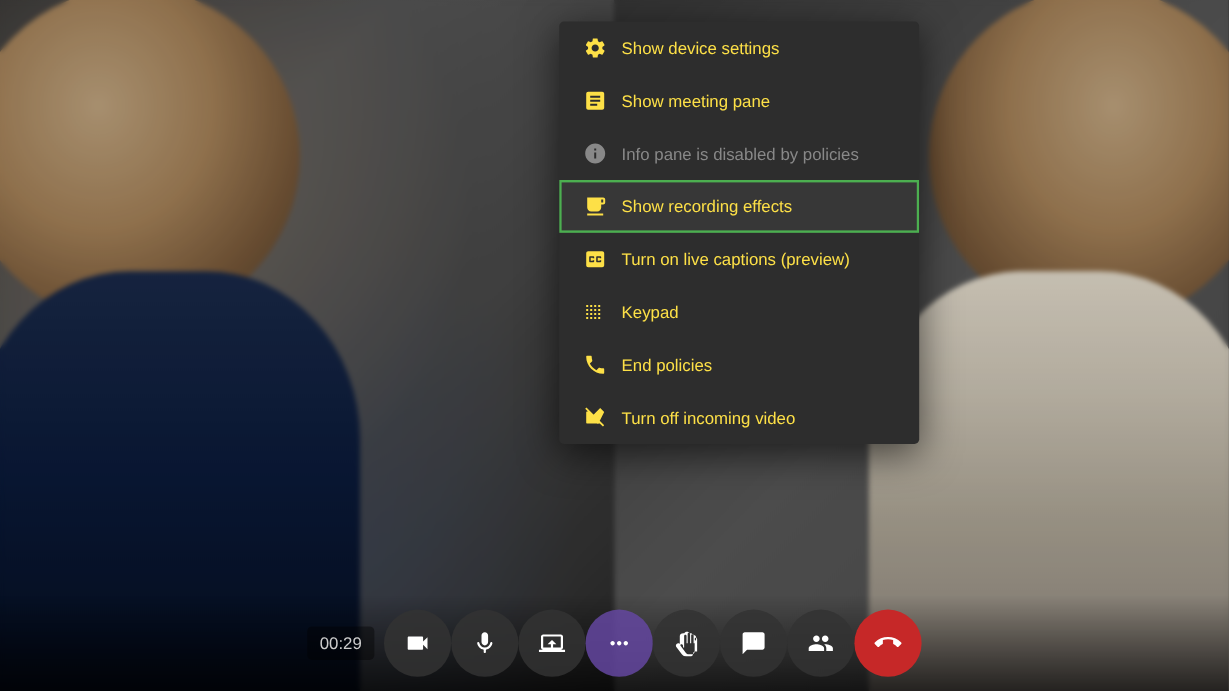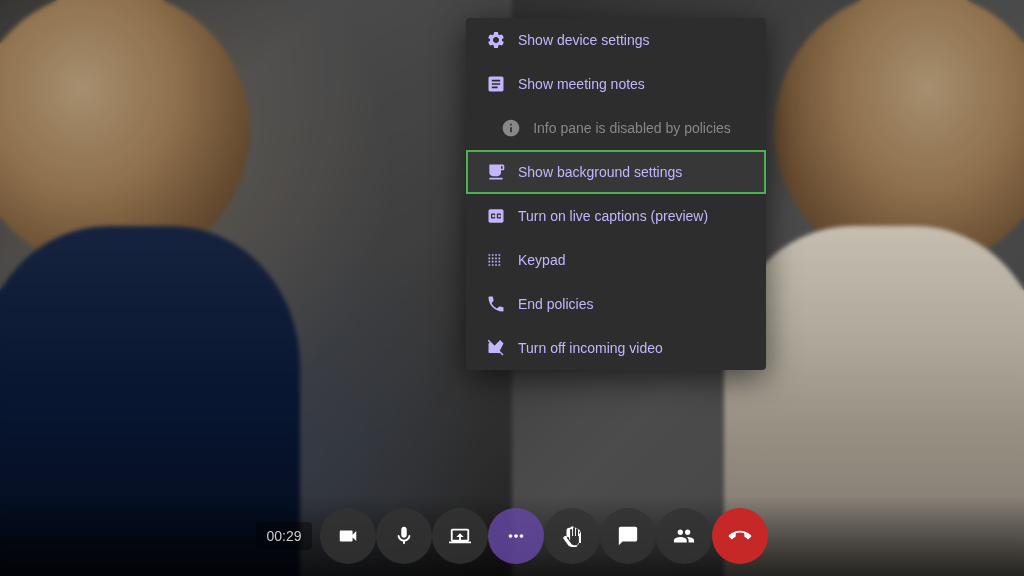--- a/index.html
+++ b/index.html
@@ -120,31 +120,30 @@
       overflow: hidden;
       box-shadow: 0 8px 32px rgba(0,0,0,0.6);
       z-index: 100;
     }
 
     .menu-item {
       display: flex;
       align-items: center;
       gap: 12px;
       padding: 12px 20px;
-      color: #c4b5fd;
+      color: #fde047;
       font-size: 14px;
       cursor: pointer;
       position: relative;
       transition: background 0.15s;
     }
 
     .menu-item.disabled {
       color: #888888;
       cursor: default;
-      justify-content: center;
     }
 
     .menu-item.highlighted {
       outline: 2px solid #4caf50;
       outline-offset: -2px;
       background: rgba(255,255,255,0.05);
     }
 
     .menu-icon {
       width: 20px;
@@ -248,40 +247,40 @@
     </span>
     <span>Show device settings</span>
   </div>
 
   <div class="menu-item">
     <span class="menu-icon">
       <svg class="icon-svg" viewBox="0 0 24 24">
           <path d="M19 3H5c-1.1 0-2 .9-2 2v14c0 1.1.9 2 2 2h14c1.1 0 2-.9 2-2V5c0-1.1-.9-2-2-2zm-5 14H7v-2h7v2zm3-4H7v-2h10v2zm0-4H7V7h10v2z"></path>
         </svg>
     </span>
-    <span>Show meeting notes</span>
+    <span>Show meeting pane</span>
   </div>
 
   <div class="menu-item disabled">
     <span class="menu-icon">
       <svg class="icon-svg" viewBox="0 0 24 24">
           <path d="M12 2C6.48 2 2 6.48 2 12s4.48 10 10 10 10-4.48 10-10S17.52 2 12 2zm1 15h-2v-6h2v6zm0-8h-2V7h2v2z"></path>
         </svg>
     </span>
     <span>Info pane is disabled by policies</span>
   </div>
 
 
   <div class="menu-item highlighted">
     <span class="menu-icon">
       <svg class="icon-svg" viewBox="0 0 24 24">
           <path d="M20 3H4v10c0 2.21 1.79 4 4 4h6c2.21 0 4-1.79 4-4v-3h2c1.11 0 2-.89 2-2V5c0-1.11-.89-2-2-2zm0 5h-2V5h2v3zM4 19h16v2H4z"></path>
         </svg>
     </span>
-    <span>Show background settings</span>
+    <span>Show recording effects</span>
   </div>
 
   <div class="menu-item">
     <span class="menu-icon">
       <svg class="icon-svg" viewBox="0 0 24 24">
           <path d="M19 4H5c-1.11 0-2 .9-2 2v12c0 1.1.89 2 2 2h14c1.1 0 2-.9 2-2V6c0-1.1-.9-2-2-2zm-8 7H9.5v-.5h-2v3h2V13H11v1c0 .55-.45 1-1 1H7c-.55 0-1-.45-1-1v-4c0-.55.45-1 1-1h3c.55 0 1 .45 1 1v1zm7 0h-1.5v-.5h-2v3h2V13H18v1c0 .55-.45 1-1 1h-3c-.55 0-1-.45-1-1v-4c0-.55.45-1 1-1h3c.55 0 1 .45 1 1v1z"></path>
         </svg>
     </span>
     <span>Turn on live captions (preview)</span>
   </div>

